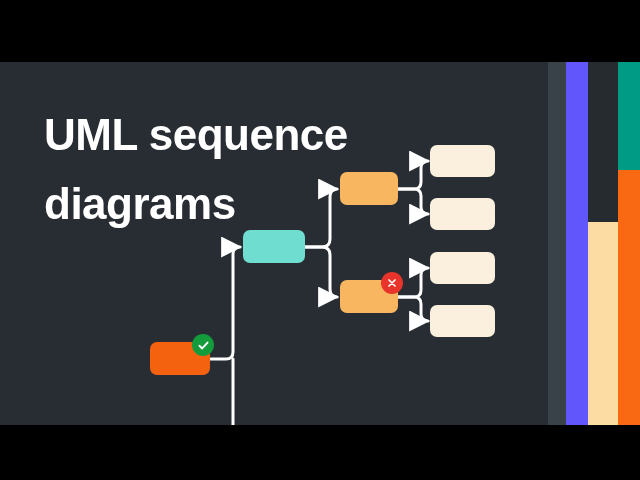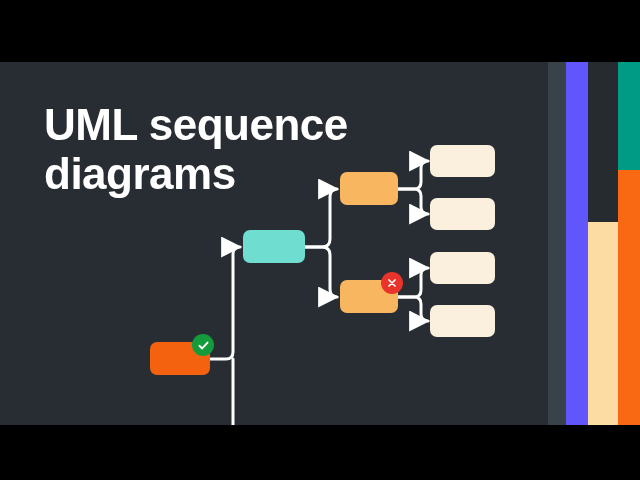--- a/index.html
+++ b/index.html
@@ -44,21 +44,21 @@
   }
 
   
   #title {
     position: absolute;
     left: 44px;
     top: 38px;
     width: 400px;
     color: #FFFFFF;
     font-size: 44px;
-    line-height: 49px;
+    line-height: 69px;
     font-weight: bold;
     letter-spacing: -0.5px;
     white-space: pre-line;
   }
 
   
   .vbar { position: absolute; top: 0; }
   #bar-slate  { left: 548px; width: 18px; height: 363px; background: #394149; }
   #bar-blue   { left: 566px; width: 22px; height: 363px; background: #6156FB; }
   #bar-panel  { left: 588px; width: 30px; height: 160px; background: #262B30; }

